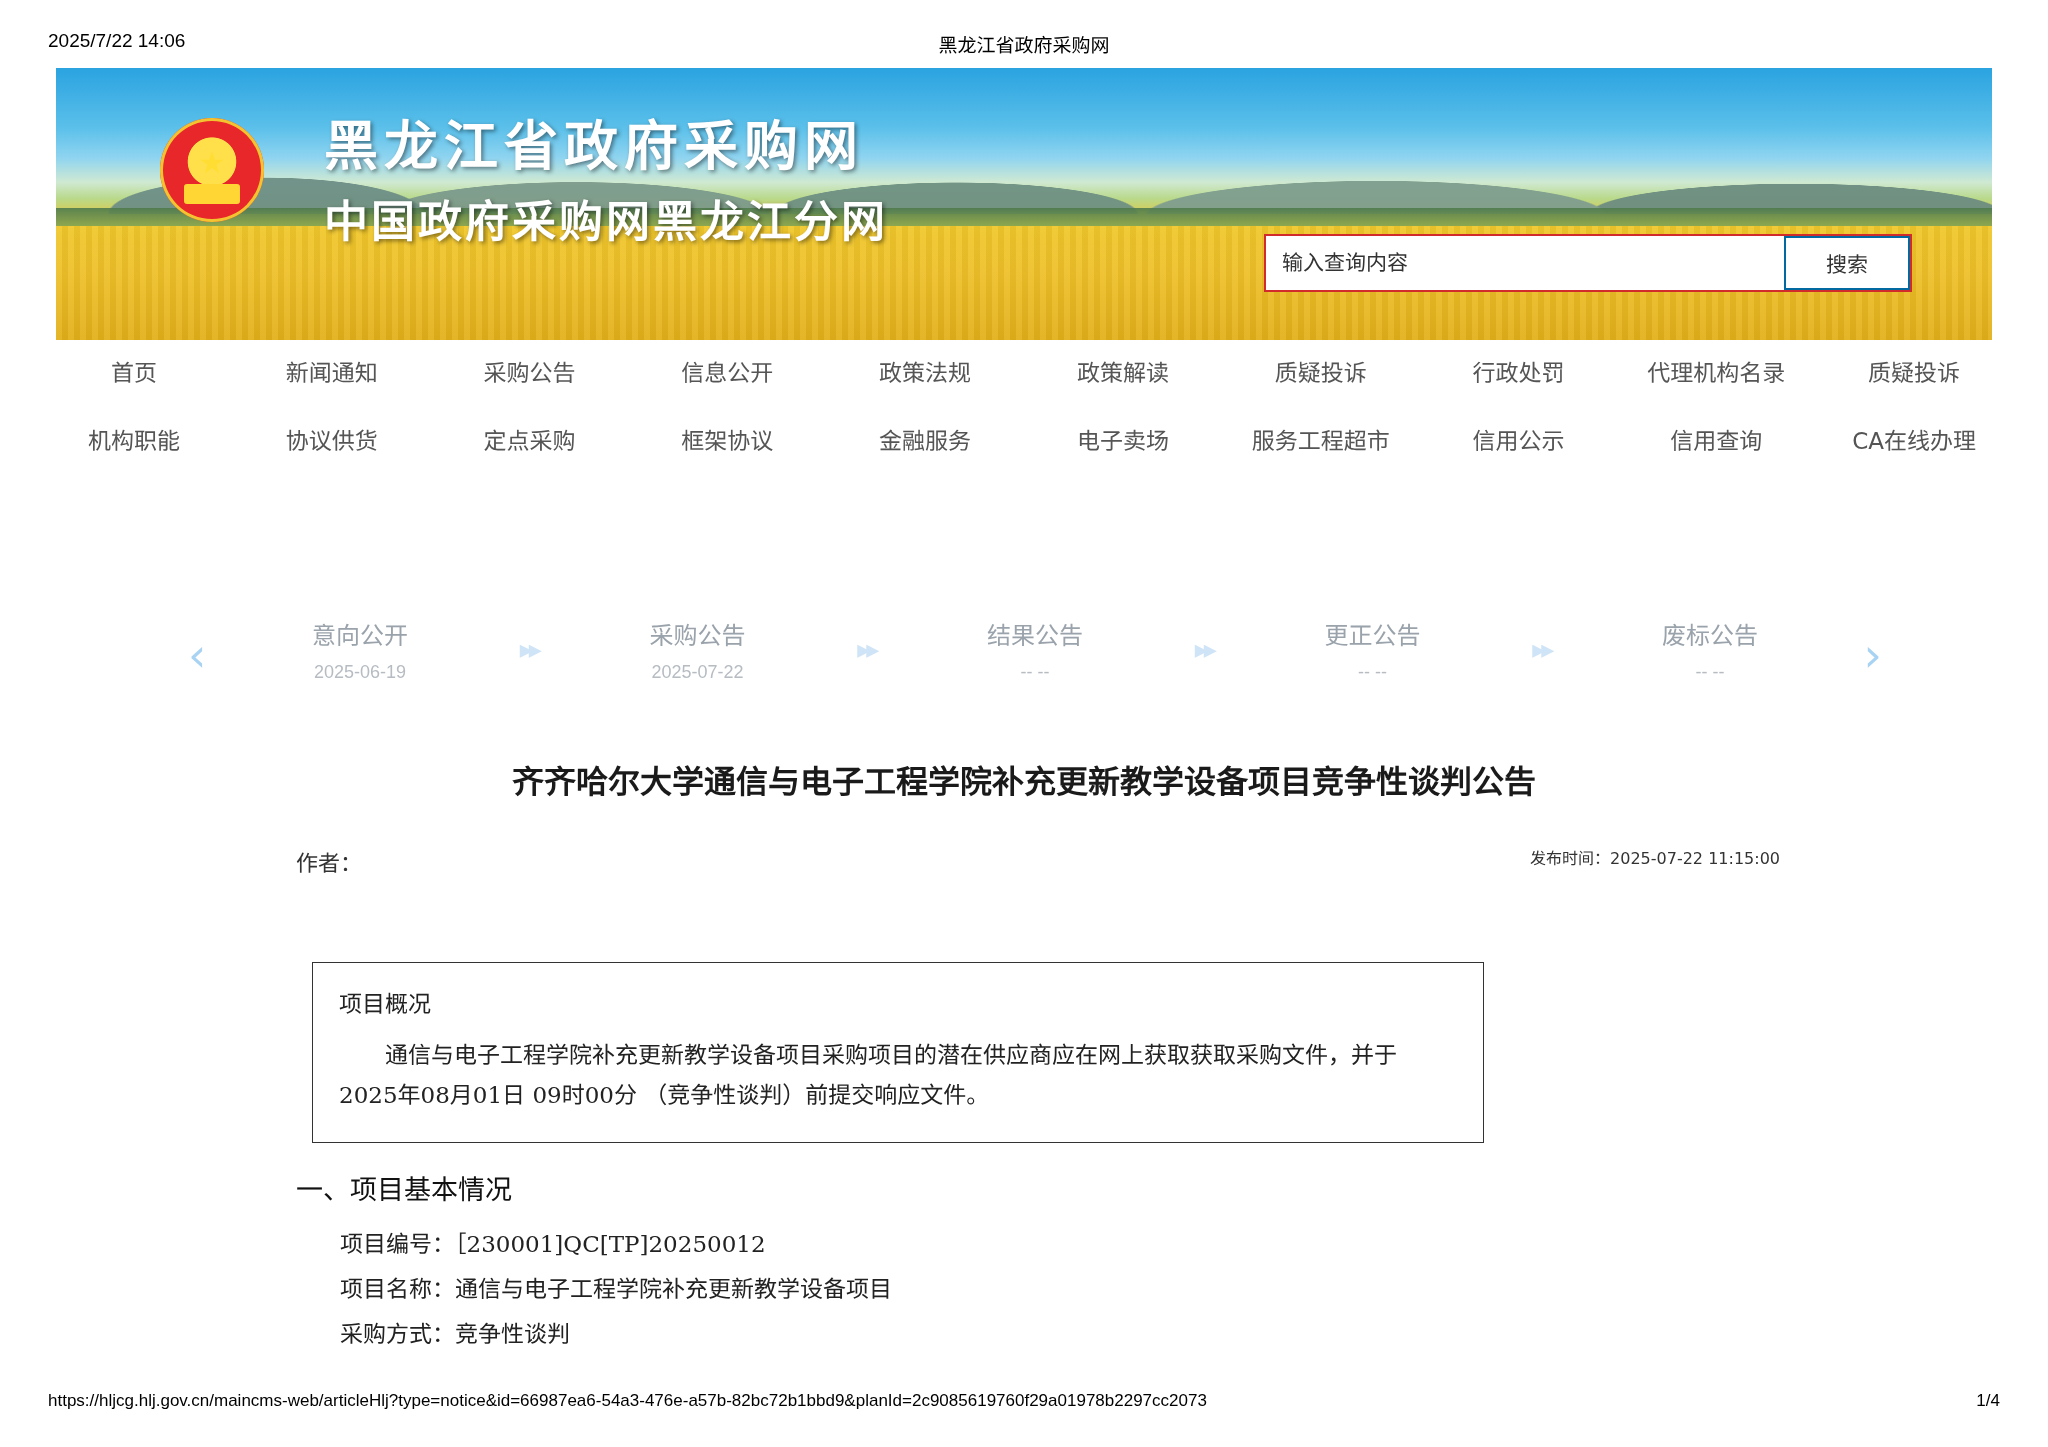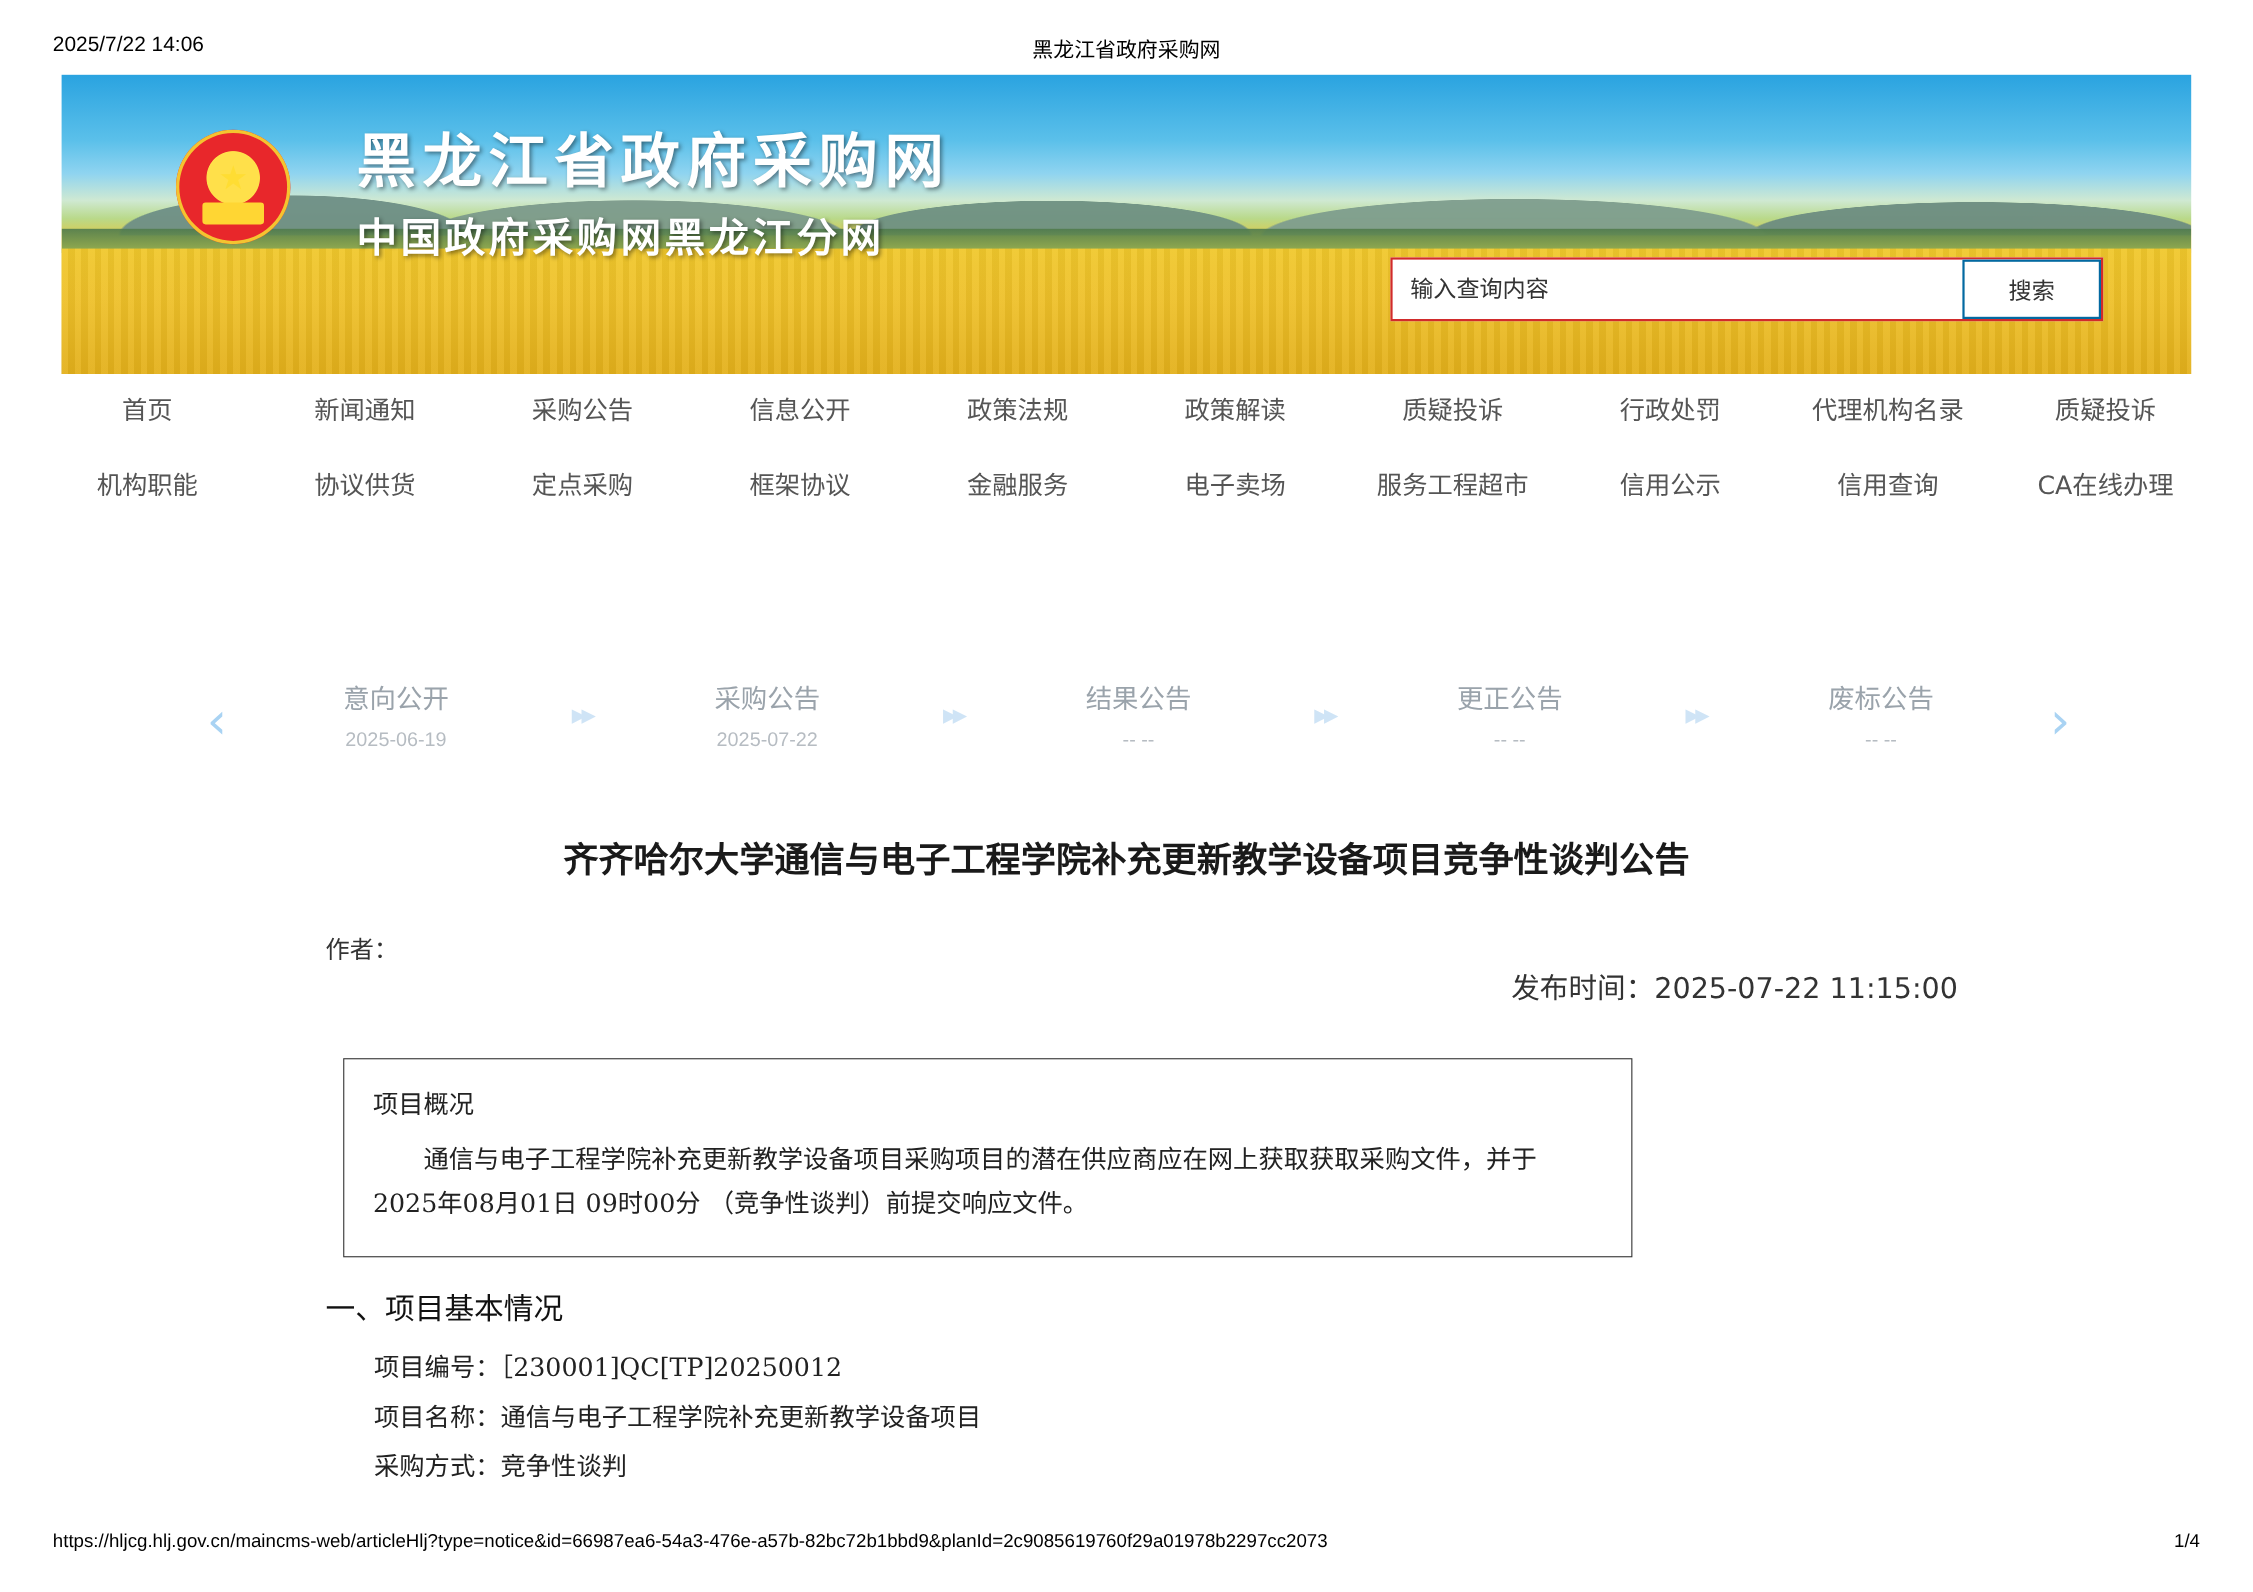--- a/index.html
+++ b/index.html
@@ -167,21 +167,21 @@
     font-size: 54px;
     letter-spacing: 6px;
     color: #ffffff;
     text-shadow: 2px 2px 4px rgba(0,0,0,.45);
     line-height: 1.15;
   }
   .banner-titles .bt-sub {
     margin-top: 8px;
     font-family: "DejaVu Sans", sans-serif;
     font-weight: bold;
-    font-size: 37px;
+    font-size: 44px;
     letter-spacing: 3px;
     color: #ffffff;
     text-shadow: 2px 2px 4px rgba(0,0,0,.45);
   }
 
   
   .searchbar {
     position: absolute;
     left: 1208px;
     top: 166px;
@@ -311,22 +311,22 @@
     position: absolute;
     left: 296px;
     top: 845px;
     font-size: 22px;
     color: #333;
     font-family: "DejaVu Sans", sans-serif;
   }
   .art-meta-time {
     position: absolute;
     right: 268px;
-    top: 877px;
-    font-size: 26px;
+    top: 845px;
+    font-size: 16px;
     color: #333;
     font-family: "DejaVu Sans", sans-serif;
   }
 
   .summary-box {
     position: absolute;
     left: 312px;
     top: 962px;
     width: 1172px;
     box-sizing: border-box;

